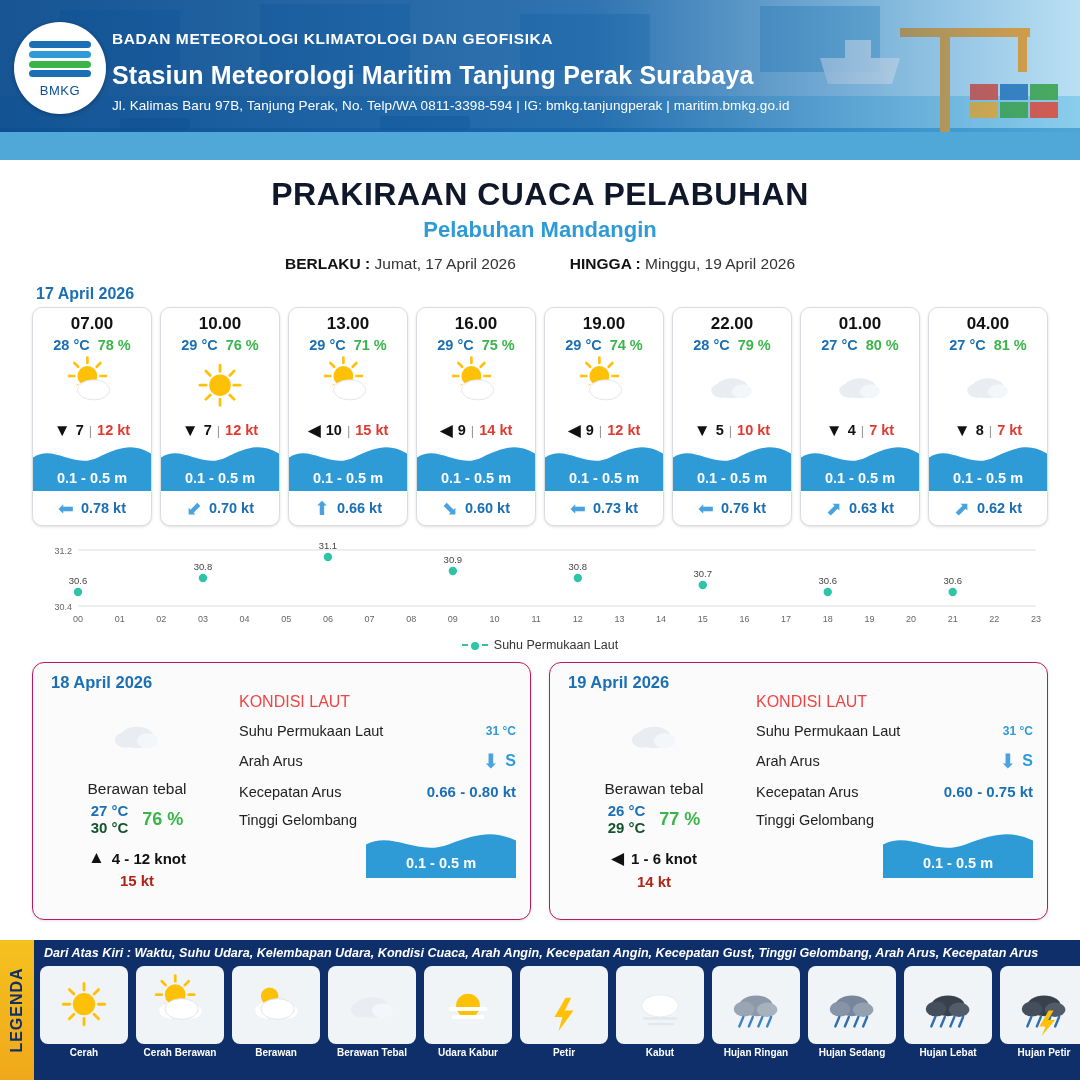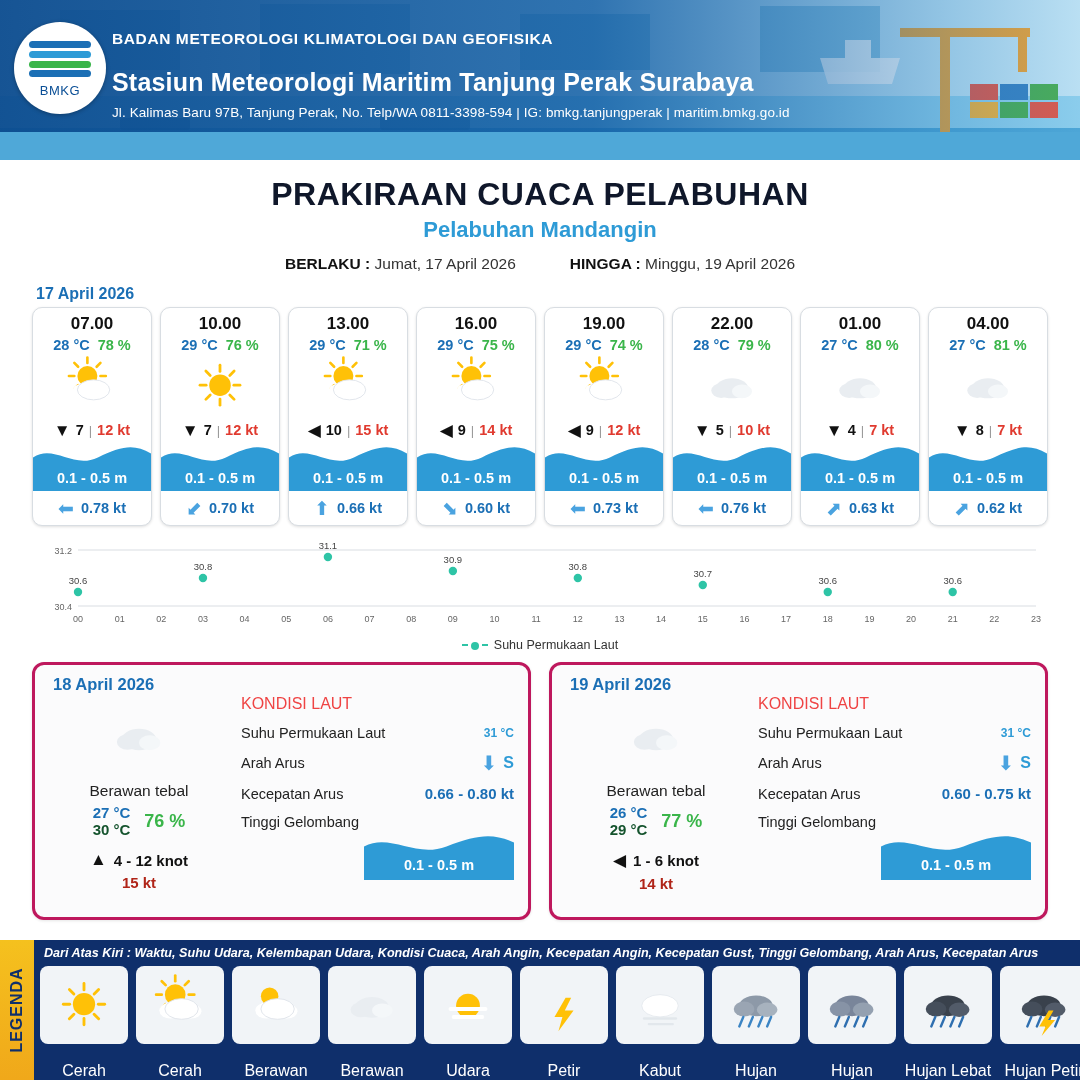--- a/index.html
+++ b/index.html
@@ -31,21 +31,21 @@
   }
   .logo-shape { width:62px; height:40px; position:relative; }
   .logo-shape .band { position:absolute; left:0; right:0; height:7px; border-radius:4px; }
   .logo-shape .b1 { top:2px; background:#1b6fb5; }
   .logo-shape .b2 { top:12px; background:#2e9bd6; }
   .logo-shape .b3 { top:22px; background:#3ab54a; }
   .logo-shape .b4 { top:31px; background:#1b6fb5; }
   .logo-text { font-size:13px; font-weight:normal; color:#0b4f96; letter-spacing:.5px; margin-top:4px;}
   .hdr-text { position:absolute; left:112px; top:30px; color:#fff; }
   .hdr-line1 { font-size:15.5px; font-weight:bold; letter-spacing:.6px; }
-  .hdr-line2 { font-size:25px; font-weight:bold; letter-spacing:.2px; margin-top:20px; }
+  .hdr-line2 { font-size:25px; font-weight:bold; letter-spacing:.2px; margin-top:13px; }
   .hdr-line3 { font-size:13.5px; margin-top:8px; letter-spacing:.1px;}
 
   
   .title-main {
     text-align:center; color:#0f172a; font-size:32px; font-weight:bold;
     letter-spacing:.5px; margin-top:16px;
   }
   .title-sub {
     text-align:center; color:#2e9bd6; font-size:22px; font-weight:bold; margin-top:4px;
   }
@@ -97,21 +97,21 @@
   .legend-sst {
     text-align:center; font-size:12.5px; color:#333; margin-top:2px;
     display:flex; align-items:center; justify-content:center; gap:6px;
   }
   .legend-dash { width:26px; height:0; border-top:2px dashed #2ec4a6; position:relative;}
   .legend-dash:after{content:"";position:absolute;left:9px;top:-4px;width:8px;height:8px;border-radius:50%;background:#2ec4a6;}
 
   
   .panels { display:flex; gap:18px; padding:0 32px; margin-top:10px; }
   .panel {
-    flex:1; background:#fbfbfc; border:3px solid #be185d; border-radius:12px;
+    flex:1; background:#fbfbfc; border:1px solid #be185d; border-radius:12px;
     box-shadow:0 1px 3px rgba(0,0,0,.1);
     padding:10px 14px 12px 14px; display:flex; gap:6px; height:258px;
   }
   .p-left { width:180px; display:flex; flex-direction:column; align-items:center;}
   .p-date { color:#1b6fb5; font-weight:bold; font-size:16.5px; align-self:flex-start; margin-left:4px;}
   .p-icon { height:62px; display:flex; align-items:center; justify-content:center; margin-top:12px;}
   .p-cond { font-size:15.5px; color:#222; margin-top:14px; }
   .p-th { display:flex; align-items:center; gap:14px; margin-top:4px;}
   .p-temps { display:flex; flex-direction:column; }
   .p-tmin { color:#1b6fb5; font-size:15px; font-weight:bold; }
@@ -153,21 +153,21 @@
   }
   .legend-items {
     position:absolute; left:40px; top:26px; right:6px;
     display:flex; gap:8px;
   }
   .legend-item { width:88px; display:flex; flex-direction:column; align-items:center; }
   .legend-ic {
     width:88px; height:78px; background:#f1f4f7; border-radius:8px;
     display:flex; align-items:center; justify-content:center;
   }
-  .legend-lb { color:#fff; font-size:16px; margin-top:18px; text-align:center; }
+  .legend-lb { color:#fff; font-size:10px; margin-top:3px; text-align:center;font-weight:bold; }
 </style>
 </head>
 <body>
 
 <div class="header">
   <svg class="hdr-art" viewBox="0 0 1080 160" preserveAspectRatio="none">
     <rect x="0" y="0" width="1080" height="160" fill="#bfe3f5"></rect>
     <rect x="0" y="96" width="1080" height="64" fill="#8fd0ee"></rect>
     <rect x="0" y="128" width="1080" height="32" fill="#4fa8d8"></rect>
     <g fill="#5ea9cf" opacity="0.55">

